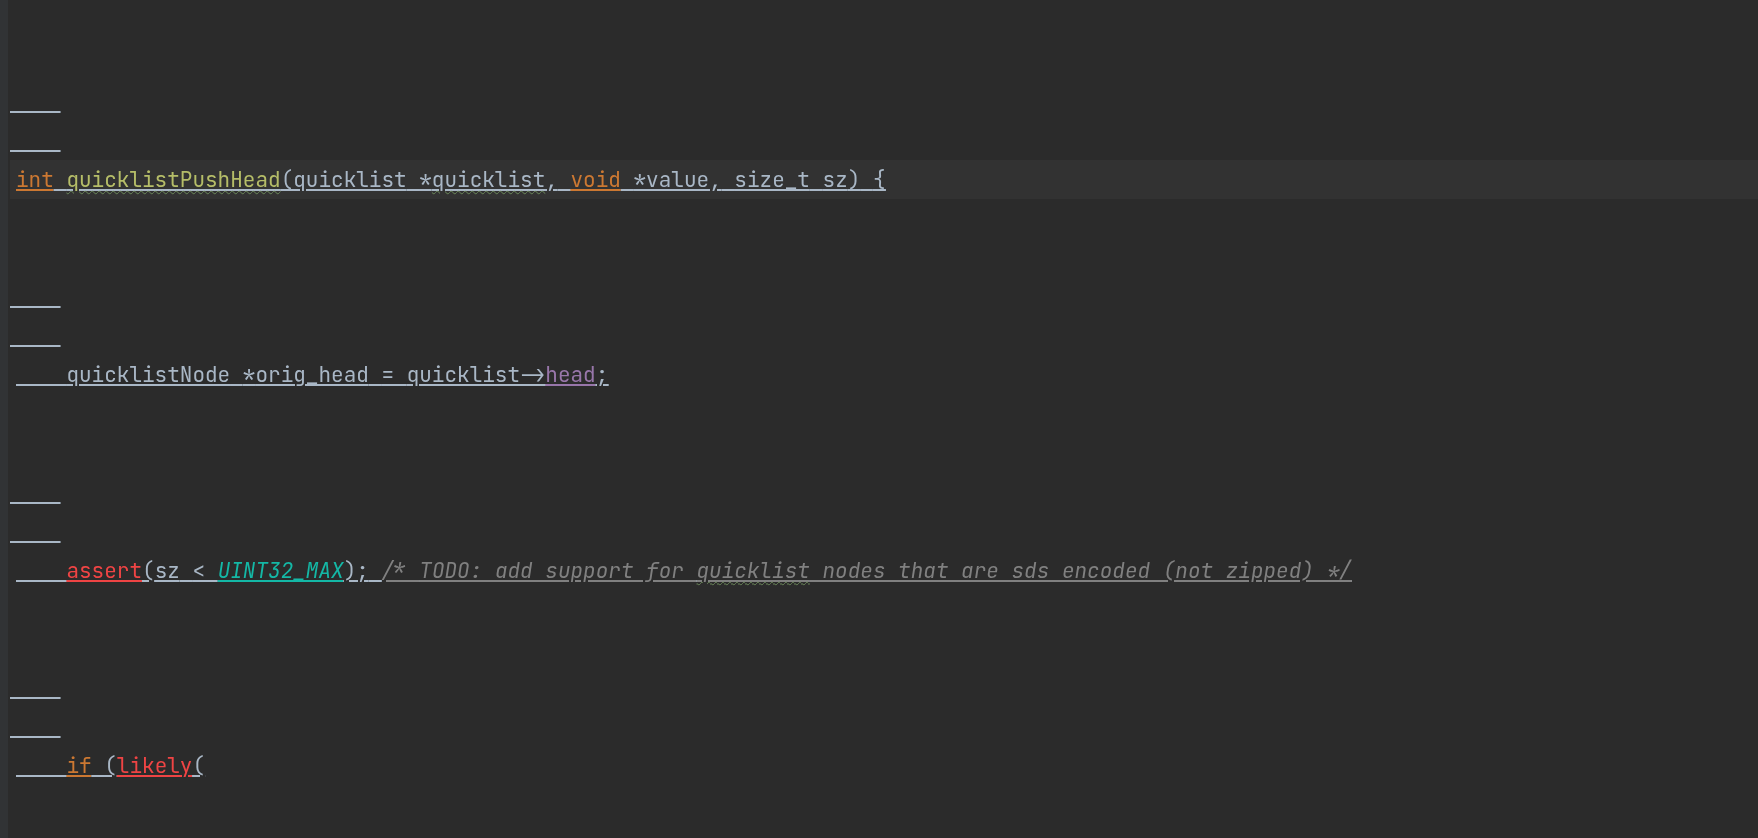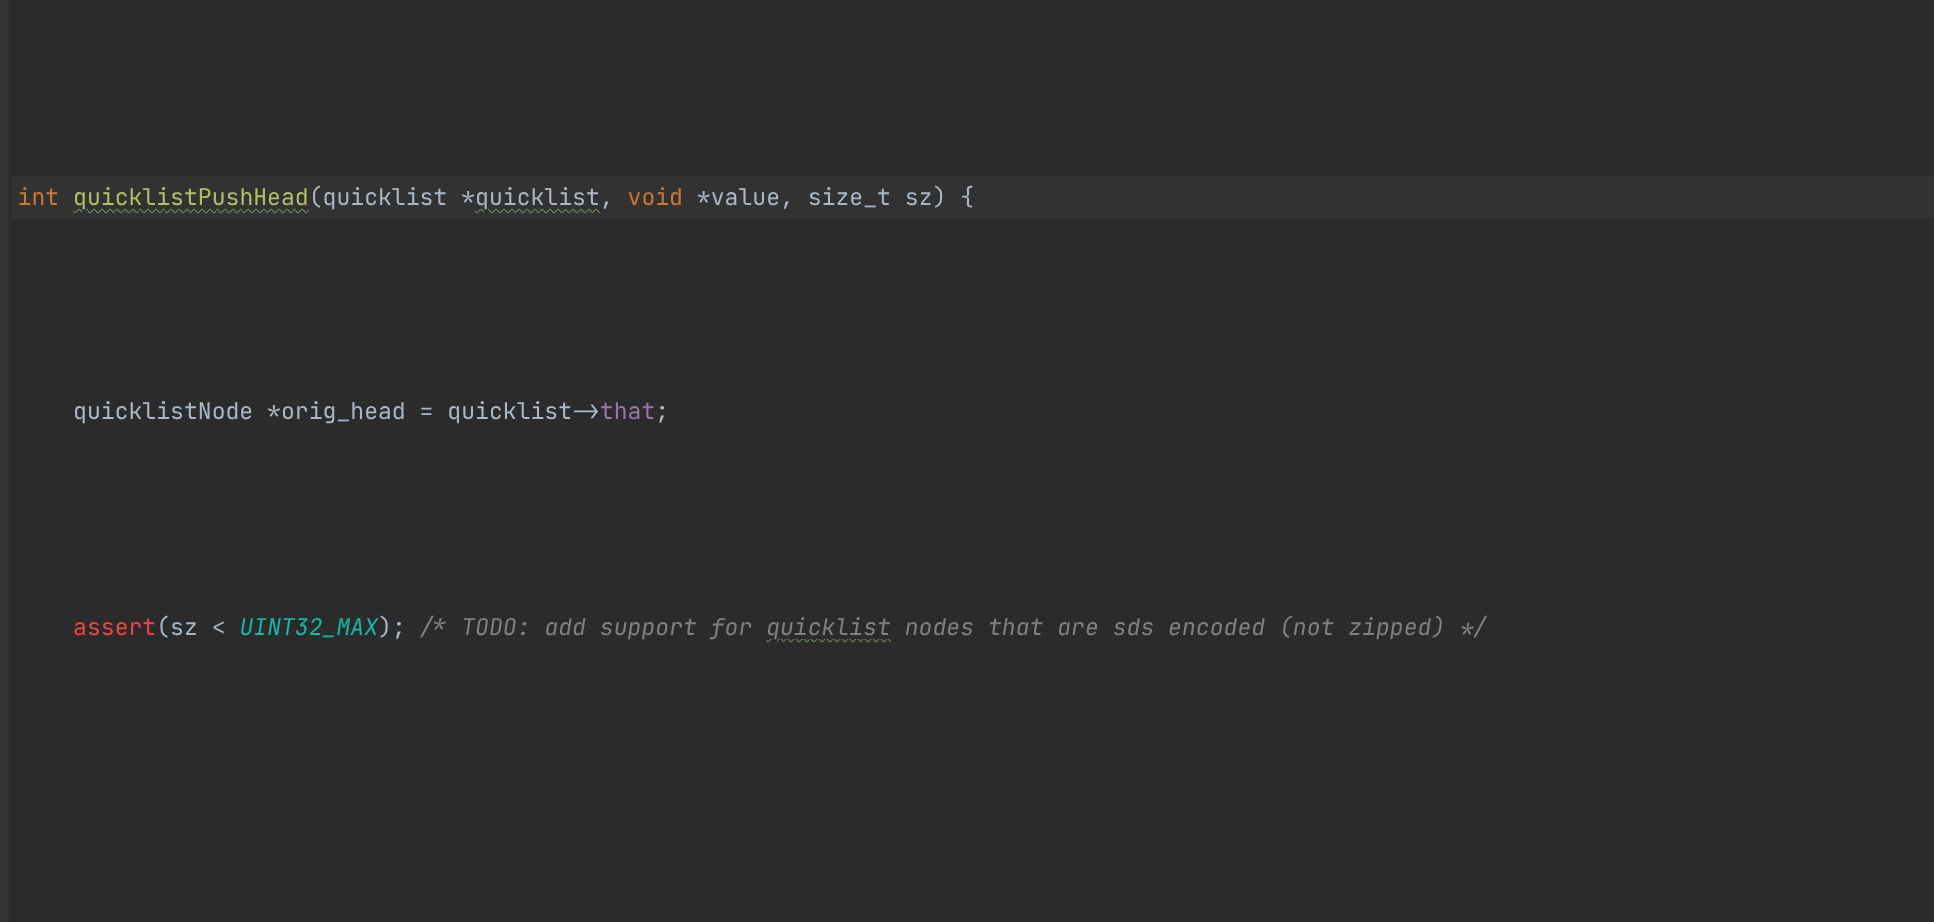--- a/index.html
+++ b/index.html
@@ -1,15 +1,15 @@
 <!DOCTYPE html>
 <html><head>
 <meta charset="utf-8">
 <style>
-  * { margin: 0; padding: 0; box-sizing: border-box; }
+  * { margin: 0; padding: 0; box-sizing: border-box; text-decoration: underline; }
   html, body {
     width: 1758px;
     height: 838px;
     background: #2b2b2b;
     font-family: "JetBrains Mono", "Menlo", "Consolas", monospace;
     font-size: 21px;
     overflow: hidden;
   }
   .editor {
     width: 100%;
@@ -58,26 +58,27 @@
 <body>
 
 <div class="editor">
   <div class="gutter"></div>
   <div class="code">
 
     
     <span class="line hl"><span class="type">int</span> <span class="fn wavy">quicklistPushHead</span><span class="op">(</span><span class="id">quicklist</span> <span class="op">*</span><span class="id wavy">quicklist</span><span class="op">,</span> <span class="type">void</span> <span class="op">*</span><span class="id">value</span><span class="op">,</span> <span class="id">size_t</span> <span class="id">sz</span><span class="op">)</span> <span class="op">{</span></span>
 
     
-    <span class="line">    <span class="id">quicklistNode</span> <span class="op">*</span><span class="id">orig_head</span> <span class="op">=</span> <span class="id">quicklist</span><span class="op">-&gt;</span><span class="field">that</span><span class="op">;</span></span>
+    <span class="line">    <span class="id">quicklistNode</span> <span class="op">*</span><span class="id">orig_head</span> <span class="op">=</span> <span class="id">quicklist</span><span class="op">-&gt;</span><span class="field">head</span><span class="op">;</span></span>
 
     
     <span class="line">    <span class="fncall">assert</span><span class="op">(</span><span class="id">sz</span> <span class="op">&lt;</span> <span class="const">UINT32_MAX</span><span class="op">)</span><span class="op">;</span> <span class="comment"><span>/* </span><span>TODO: add support for </span><span class="wavy">quicklist</span><span> nodes that are sds encoded (not zipped) */</span></span></span>
 
     
+    <span class="line">    <span class="kw">if</span> <span class="op">(</span><span class="fncall">likely</span><span class="op">(</span></span>
 
     
     
 
     
     
 
     
     
 

